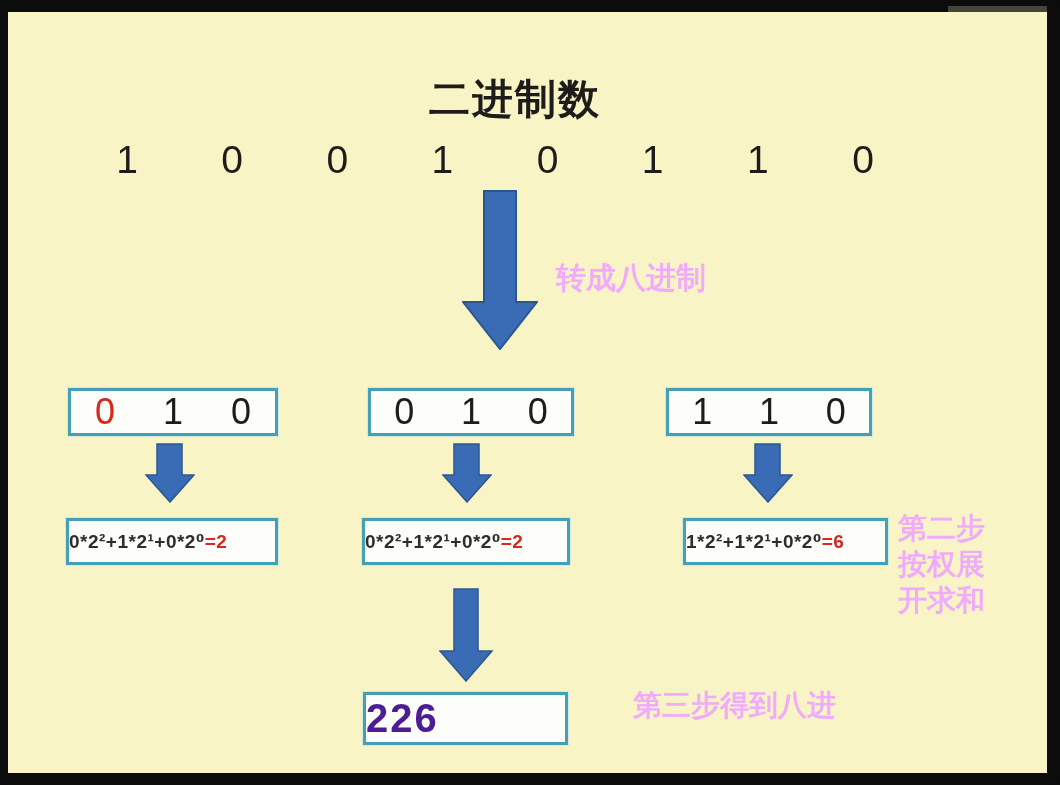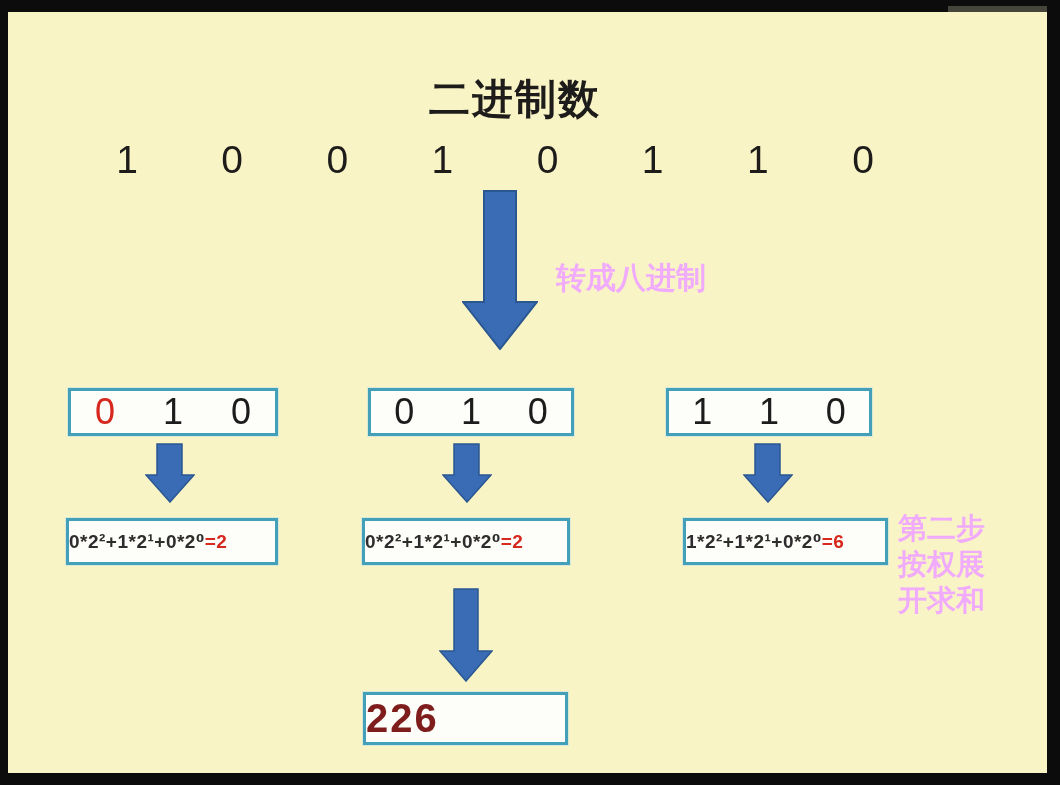--- a/index.html
+++ b/index.html
@@ -31,21 +31,21 @@
   .digit-box{top:388px;height:48px;justify-content:space-around;font-size:36px;
              color:#1c1c1c;font-weight:500;}
   .digit-box .digit{line-height:1;}
   .digit-box .digit.red{color:#d6281e;}
 
   .formula-box{top:518px;height:47px;font-size:19px;font-weight:700;color:#2e2c2c;
                letter-spacing:0.5px;}
   .formula-box .res{color:#d6281e;}
 
   .result-box{left:363px;top:692px;width:205px;height:53px;}
-  .result-box .val{color:#7f1d1d;font-size:40px;font-weight:700;letter-spacing:2px;}
+  .result-box .val{color:#4c1d95;font-size:40px;font-weight:700;letter-spacing:2px;}
 
   svg.arrow{display:block;}
 </style>
 </head>
 <body>
 
 <div class="stage">
   <div class="tr-strip"></div>
   <div class="panel"></div>
 
@@ -69,20 +69,21 @@
   <div class="abs red-label lbl-convert">转成八进制</div>
 
 
   <div class="abs red-label lbl-step2">
     <div>第二步</div>
     <div>按权展</div>
     <div>开求和</div>
   </div>
 
   <div class="abs red-label lbl-step3">
+    <div>第三步得到八进</div>
   </div>
 
   <div class="abs wbox digit-box" style="left:68px;width:210px;">
     <span class="digit red">0</span>
     <span class="digit">1</span>
     <span class="digit">0</span>
   </div>
   <div class="abs wbox digit-box" style="left:368px;width:206px;">
     <span class="digit">0</span>
     <span class="digit">1</span>

